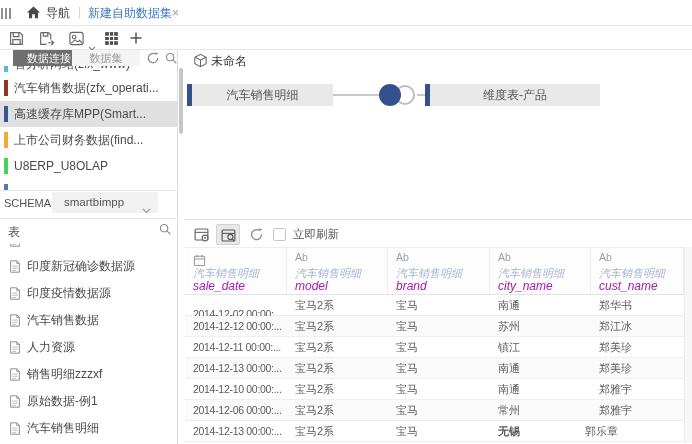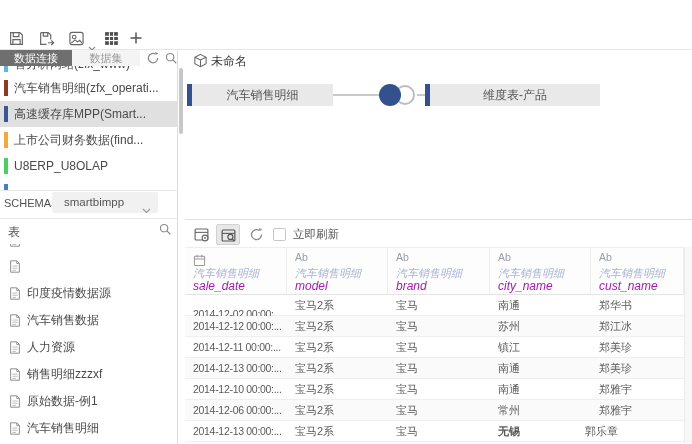--- a/index.html
+++ b/index.html
@@ -22,21 +22,21 @@
   .toolbar { position:absolute; left:0; top:26px; width:692px; height:24px; background:#fff;
     border-bottom:1px solid #e6e6e6; }
   .tb-ic { position:absolute; top:4px; cursor:pointer; }
   .tb-chev { position:absolute; top:11px; }
 
   
   .sidebar { position:absolute; left:0; top:50px; width:178px; height:394px; background:#fff;
     border-right:1px solid #dcdcdc; }
   .side-tabs { position:absolute; left:0; top:0; width:178px; height:16px; }
   .side-tab { position:absolute; top:0; height:16px; font-size:11px; text-align:center; line-height:16px; cursor:pointer; }
-  .side-tab.active { background:#6f6f6f; color:#fff; }
+  .side-tab.active { background:#6f6f6f; color:#fff;margin-left:13px; }
   .side-tab.inactive { background:#f4f4f4; color:#999; }
   .side-tab-ic { position:absolute; top:1px; cursor:pointer; }
 
   .conn-list { position:absolute; left:0; top:16px; width:178px; }
   .conn-item { position:relative; height:26px; overflow:hidden; cursor:pointer; }
   .conn-item.selected { background:#e0e0e0; }
   .conn-item.clip-top { height:9px; }
   .conn-item.clip-top .conn-row { margin-top:-15px; }
   .conn-item.clip-bottom { height:11px; }
   .conn-row { position:relative; height:26px; }
@@ -104,20 +104,36 @@
   .pv-cell.date { font-size:10.5px; letter-spacing:-0.3px; }
 
   .pv-scroll { position:absolute; left:499px; top:27px; width:8px; height:196px; background:#f7f7f7;
     border-left:1px solid #ececec; cursor:pointer; }
 </style>
 </head>
 <body>
 
 <div id="app">
 
+  <div class="topbar">
+    <span class="bars">
+        <i></i>
+        <i></i>
+        <i></i>
+      </span>
+    <span class="home-ic">
+      <svg width="15" height="15" viewBox="0 0 16 16">
+          <path d="M8 1.5L15 8h-2.2v6H9.5v-4.2h-3V14H3.2V8H1z" fill="#4a4a4a"></path>
+        </svg>
+    </span>
+    <span class="nav-label">导航</span>
+    <span class="tab-sep"></span>
+    <span class="doc-tab-title">新建自助数据集</span>
+    <span class="doc-tab-close">×</span>
+  </div>
 
   <div class="toolbar">
     <span class="tb-ic" style="left:8px">
       <svg width="17" height="17" viewBox="0 0 16 16">
           <path d="M2.5 2.5h8.7l2.3 2.3v8.7H2.5z" fill="none" stroke="#666" stroke-width="1.1"></path>
           <path d="M5 2.8v3.4h5.3V2.8M4.6 13.3V9h6.8v4.3" fill="none" stroke="#666" stroke-width="1.1"></path>
         </svg>
     </span>
     <span class="tb-ic" style="left:38px">
       <svg width="17" height="17" viewBox="0 0 16 16">
@@ -172,21 +188,21 @@
     <div class="conn-list">
         <div class="conn-item clip-top">
           <div class="conn-row">
             <span class="conn-bar" style="background: rgb(91, 183, 224);"></span>
             <span class="conn-label">智分析网站(zfx_www)</span>
           </div>
         </div>
         <div class="conn-item">
           <div class="conn-row">
             <span class="conn-bar" style="background: rgb(142, 59, 36);"></span>
-            <span class="conn-label">汽车销售明细(zfx_operati...</span>
+            <span class="conn-label">汽车销售数据(zfx_operati...</span>
           </div>
         </div>
         <div class="conn-item selected">
           <div class="conn-row">
             <span class="conn-bar" style="background: rgb(58, 87, 149);"></span>
             <span class="conn-label">高速缓存库MPP(Smart...</span>
           </div>
         </div>
         <div class="conn-item">
           <div class="conn-row">
@@ -239,20 +255,21 @@
             <span class="tbl-label"></span>
           </div>
         </div>
         <div class="tbl-item">
           <div class="tbl-row">
             <span class="tbl-ic"><svg width="14" height="15" viewBox="0 0 16 16">
                 <path d="M3 1.5h7l3 3v10H3z" fill="none" stroke="#8a8a8a" stroke-width="1.1"></path>
                 <path d="M10 1.5v3h3" fill="none" stroke="#8a8a8a" stroke-width="1"></path>
                 <path d="M5 7.5h6M5 10h6M5 12.5h4" stroke="#b3b3b3" stroke-width="1"></path>
               </svg></span>
+            <span class="tbl-label">印度新冠确诊数据源</span>
           </div>
         </div>
         <div class="tbl-item">
           <div class="tbl-row">
             <span class="tbl-ic"><svg width="14" height="15" viewBox="0 0 16 16">
                 <path d="M3 1.5h7l3 3v10H3z" fill="none" stroke="#8a8a8a" stroke-width="1.1"></path>
                 <path d="M10 1.5v3h3" fill="none" stroke="#8a8a8a" stroke-width="1"></path>
                 <path d="M5 7.5h6M5 10h6M5 12.5h4" stroke="#b3b3b3" stroke-width="1"></path>
               </svg></span>
             <span class="tbl-label">印度疫情数据源</span>

